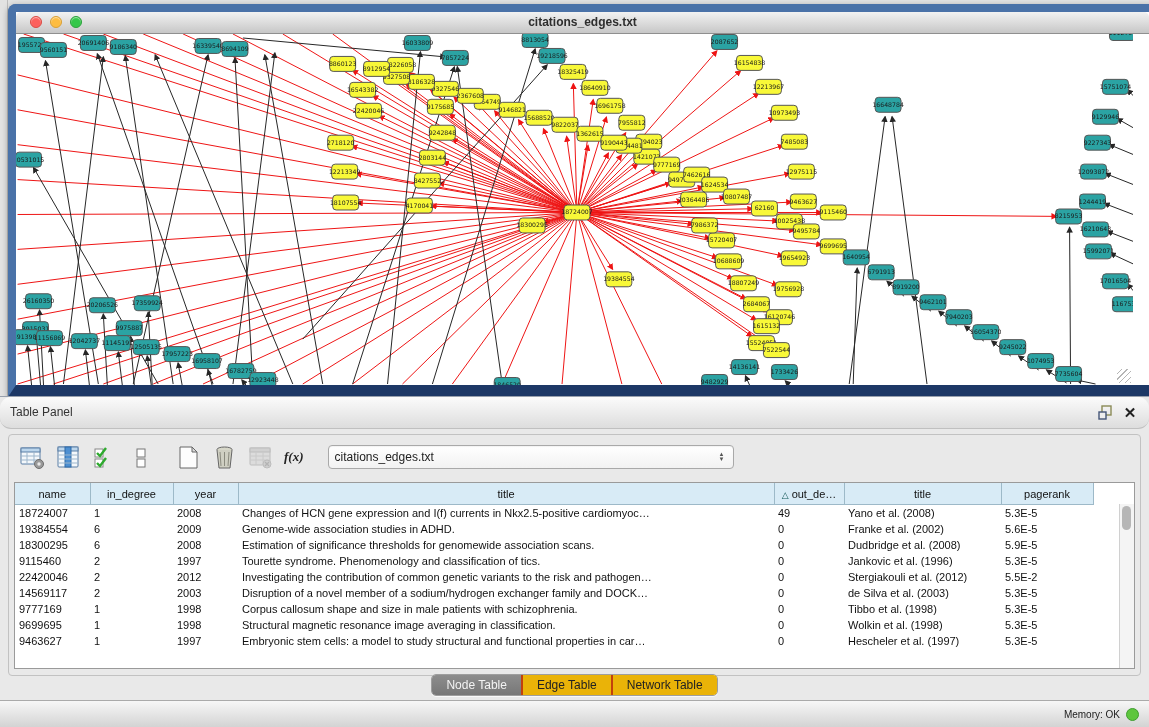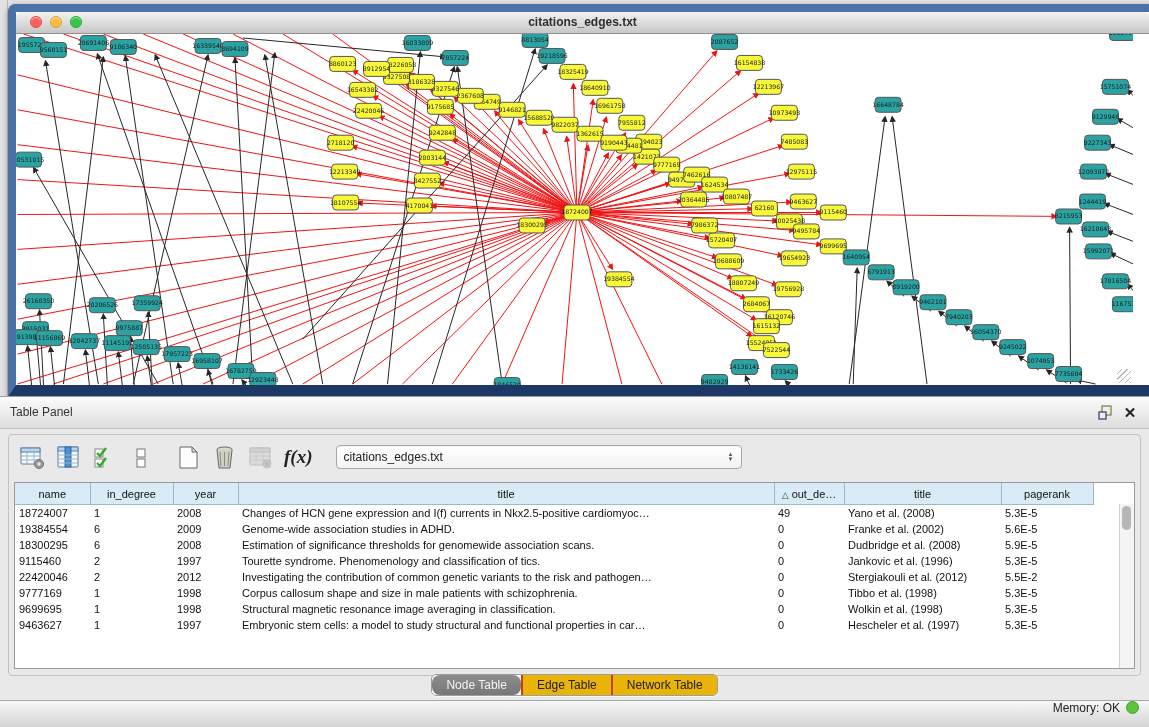--- a/index.html
+++ b/index.html
@@ -17,55 +17,55 @@
   .tl{position:absolute;top:4px;width:12px;height:12px;border-radius:50%;box-shadow:inset 0 1px 1px rgba(255,255,255,.6);}
   .tl.red{left:14px;background:#fc605c;border:1px solid #d94c45;box-sizing:border-box;}
   .tl.yellow{left:34px;background:#fdbc40;border:1px solid #d8a036;box-sizing:border-box;}
   .tl.green{left:54px;background:#34c749;border:1px solid #2ba23b;box-sizing:border-box;}
   .canvas{position:relative;width:1117px;height:351px;background:#ffffff;overflow:hidden;}
   .resize-grip{position:absolute;right:2px;bottom:2px;width:14px;height:14px;
     background:repeating-linear-gradient(135deg,transparent 0 3px,#b5b5b5 3px 4px);}
 
   
   .table-panel{position:absolute;left:0;top:396px;width:1149px;height:304px;background:#e9e9e9;border-top:1px solid #98a0ad;}
-  .panel-header{height:31px;background:linear-gradient(#fbfbfb,#dddddd);border-bottom:1px solid #c0c0c0;position:relative;}
+  .panel-header{height:31px;background:linear-gradient(#fbfbfb,#dddddd);border-bottom:1px solid #c0c0c0;position:relative;border-radius:11px;}
   .panel-header .panel-title{position:absolute;left:10px;top:0;line-height:31px;font-size:12px;color:#333;}
   .panel-header .hdr-btn{position:absolute;top:7px;width:18px;height:18px;border:none;background:transparent;cursor:pointer;padding:0;}
   .float-btn{right:34px;}
   .close-btn{right:10px;font-size:15px;font-weight:700;color:#222;line-height:16px;}
   .panel-content{position:absolute;left:8px;right:8px;top:37px;height:240px;border:1px solid #c2c2c2;border-radius:4px;background:#e9e9e9;}
   .toolbar{height:44px;display:flex;align-items:center;padding-left:10px;gap:9px;}
   .tb-btn{width:27px;height:27px;border:none;background:transparent;padding:1px;cursor:pointer;}
   .tb-btn[disabled]{opacity:.55;cursor:default;}
-  .fx{font-family:"Liberation Serif",serif;font-style:italic;font-weight:700;font-size:19px;color:#222;width:auto;}
+  .fx{font-family:"Liberation Serif",serif;font-style:italic;font-weight:700;font-size:13px;color:#222;width:auto;}
   .dropdown{margin-left:14px;width:392px;height:22px;border:1px solid #a9a9a9;border-radius:4px;background:linear-gradient(#ffffff,#f2f2f2);
     display:flex;align-items:center;padding:0 6px;font-size:12px;color:#222;cursor:pointer;box-shadow:inset 0 1px 1px rgba(0,0,0,.05);}
   .dropdown .dd-label{flex:1;text-align:left;}
   .dropdown .dd-arrows{display:flex;flex-direction:column;line-height:5px;font-size:6px;color:#555;padding-right:2px;}
 
   .table-wrap{position:absolute;left:5px;right:5px;top:47px;height:185px;background:#fff;border:1px solid #9a9a9a;overflow:hidden;}
   table.node-table{border-collapse:collapse;table-layout:fixed;width:1122px;font-size:11px;color:#111;}
   table.node-table th{background:#d8ebf6;border:1px solid #9db9c8;border-top:none;font-weight:400;height:19px;text-align:center;
     overflow:hidden;white-space:nowrap;}
   table.node-table th:first-child{border-left:none;margin-left:16px;}
   table.node-table td{height:16px;padding:0 0 0 4px;white-space:nowrap;overflow:hidden;border:none;}
   .sort-glyph{font-size:9px;color:#155;margin-right:3px;}
   .vscroll{position:absolute;top:21px;right:0;bottom:0;width:14px;background:#f4f4f4;border-left:1px solid #d0d0d0;}
   .vscroll .thumb{position:absolute;top:2px;left:2px;width:9px;height:24px;border-radius:5px;background:#b6b6b6;}
 
   .tabbar{position:absolute;left:0;right:0;top:239px;text-align:center;}
   .seg{display:inline-flex;border:1px solid #9e9e9e;border-radius:5px;overflow:hidden;background:#fff;box-shadow:0 1px 0 rgba(255,255,255,.7);}
   .seg button{border:none;background:#eab308;font-size:12px;padding:3px 14px;color:#222;cursor:pointer;border-left:2px solid #c2410c;}
   .seg button:first-child{border-left:none;}
-  .seg button.selected{background:linear-gradient(#8d8d8d,#777777);color:#f3f3f3;border-radius:8px;}
+  .seg button.selected{background:linear-gradient(#8d8d8d,#777777);color:#f3f3f3;}
 
   
   .status-bar{position:absolute;left:0;top:700px;width:1149px;height:27px;background:linear-gradient(#f7f7f7,#d2d2d2);
     border-top:1px solid #aaa;}
-  .status-right{position:absolute;right:10px;top:0;height:27px;display:flex;align-items:flex-start;gap:6px;font-size:12px;color:#222;}
+  .status-right{position:absolute;right:10px;top:0;height:27px;display:flex;align-items:center;gap:6px;font-size:10px;color:#222;}
   .mem-dot{width:13px;height:13px;border-radius:50%;background:#5ec63e;border:1px solid #3f9e2e;box-sizing:border-box;}
 
   
   .icon-grid{fill:#f4f8fb;stroke:#5b7fa6;stroke-width:1;}
 </style>
 </head>
 <body>
 
 <div id="desktop">
 
@@ -833,20 +833,30 @@
                 <td>22420046</td>
                 <td>2</td>
                 <td>2012</td>
                 <td>Investigating the contribution of common genetic variants to the risk and pathogen…</td>
                 <td>0</td>
                 <td>Stergiakouli et al. (2012)</td>
                 <td>5.5E-2</td>
                 <td></td>
               </tr>
               <tr>
+                <td>14569117</td>
+                <td>2</td>
+                <td>2003</td>
+                <td>Disruption of a novel member of a sodium/hydrogen exchanger family and DOCK…</td>
+                <td>0</td>
+                <td>de Silva et al. (2003)</td>
+                <td>5.3E-5</td>
+                <td></td>
+              </tr>
+              <tr>
                 <td>9777169</td>
                 <td>1</td>
                 <td>1998</td>
                 <td>Corpus callosum shape and size in male patients with schizophrenia.</td>
                 <td>0</td>
                 <td>Tibbo et al. (1998)</td>
                 <td>5.3E-5</td>
                 <td></td>
               </tr>
               <tr>

